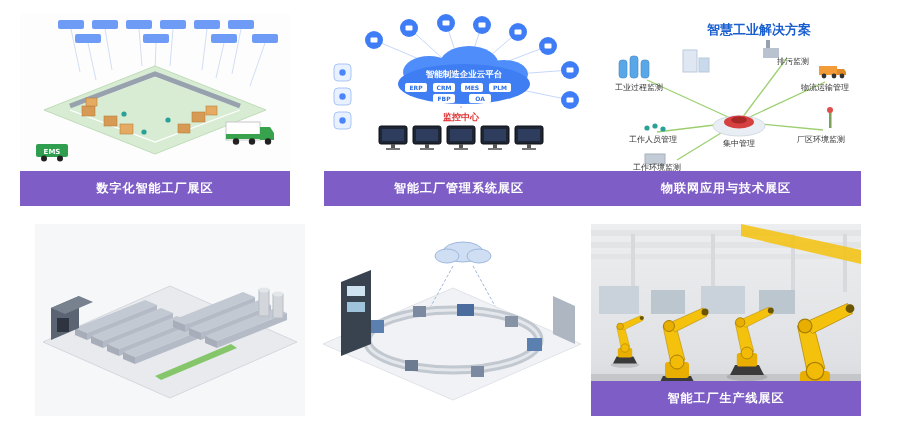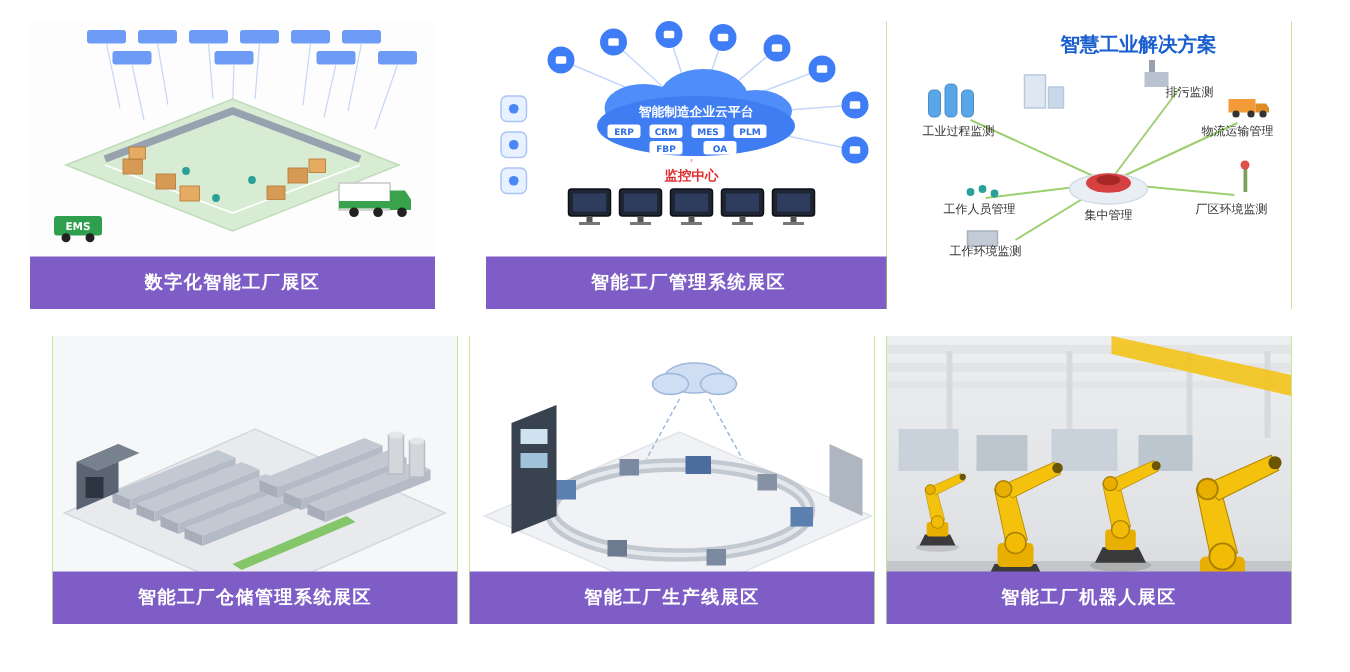--- a/index.html
+++ b/index.html
@@ -244,20 +244,23 @@
       <g font-size="8" fill="#333333" text-anchor="middle">
         <text x="48" y="76">工业过程监测</text>
         <text x="202" y="50">排污监测</text>
         <text x="234" y="76">物流运输管理</text>
         <text x="62" y="128">工作人员管理</text>
         <text x="148" y="132">集中管理</text>
         <text x="230" y="128">厂区环境监测</text>
         <text x="66" y="156">工作环境监测</text>
       </g>
     </svg>
+    <div class="banner">
+      <span>物联网应用与技术展区</span>
+    </div>
   </div>
 
   <div class="card c4">
     <svg viewBox="0 0 270 192">
       <rect width="270" height="192" fill="#f6f7f9"></rect>
       <polygon points="8,118 135,62 262,118 135,174" fill="#e8eaee" stroke="#d4d7dd"></polygon>
       <defs>
         <g id="rack4">
           <polygon points="0,0 70,-28 82,-23 12,5" fill="#c3c9d3"></polygon>
           <polygon points="0,0 12,5 12,12 0,7" fill="#a7aeba"></polygon>
@@ -279,23 +282,20 @@
         <rect x="238" y="70" width="10" height="24" fill="#d3d7dc" stroke="#b8bdc4"></rect>
         <ellipse cx="243" cy="70" rx="5" ry="2.4" fill="#e4e7ea"></ellipse>
       </g>
       <g>
         <polygon points="16,84 44,72 44,104 16,116" fill="#5a6472"></polygon>
         <polygon points="16,84 44,72 58,78 30,90" fill="#78828f"></polygon>
         <rect x="22" y="94" width="12" height="14" fill="#2e3540"></rect>
       </g>
       <polygon points="120,152 196,120 202,124 126,156" fill="#86c66b"></polygon>
     </svg>
-    <div class="banner">
-      <span>智能工厂仓储管理系统展区</span>
-    </div>
   </div>
 
   <div class="card c5">
     <svg viewBox="0 0 270 192">
       <rect width="270" height="192" fill="#ffffff"></rect>
       <polygon points="10,120 140,64 268,120 140,176" fill="#f0f2f5" stroke="#e0e3e8"></polygon>
       <g>
         <ellipse cx="150" cy="28" rx="20" ry="10" fill="#cfdef2" stroke="#9db8dd"></ellipse>
         <ellipse cx="134" cy="32" rx="12" ry="7" fill="#cfdef2" stroke="#9db8dd"></ellipse>
         <ellipse cx="166" cy="32" rx="12" ry="7" fill="#cfdef2" stroke="#9db8dd"></ellipse>
@@ -313,23 +313,20 @@
         <rect x="92" y="136" width="13" height="11" fill="#6c7b90"></rect>
         <rect x="158" y="142" width="13" height="11" fill="#7b8aa0"></rect>
       </g>
       <g>
         <polygon points="28,58 58,46 58,120 28,132" fill="#39424f"></polygon>
         <rect x="34" y="62" width="18" height="10" fill="#cfe2f0"></rect>
         <rect x="34" y="78" width="18" height="10" fill="#9fc3da"></rect>
       </g>
       <polygon points="240,72 262,82 262,120 240,110" fill="#aeb6c2"></polygon>
     </svg>
-    <div class="banner">
-      <span>智能工厂生产线展区</span>
-    </div>
   </div>
 
   <div class="card c6">
     <svg viewBox="0 0 270 192">
       <defs>
         <linearGradient id="hall6" x1="0" y1="0" x2="0" y2="1">
           <stop offset="0" stop-color="#eceef0"></stop>
             <stop offset="0.7" stop-color="#dfe1e4"></stop>
           <stop offset="1" stop-color="#cfd1d4"></stop>
         </linearGradient>
@@ -369,17 +366,17 @@
         <use href="#bot6"></use>
       </g>
       <g transform="translate(156,112) scale(0.85)">
         <use href="#bot6"></use>
       </g>
       <g transform="translate(224,122) scale(1.25)">
         <use href="#bot6"></use>
       </g>
     </svg>
     <div class="banner">
-      <span>智能工厂机器人展区</span>
+      <span>智能工厂生产线展区</span>
     </div>
   </div>
 
 </div>
 
 </body></html>

